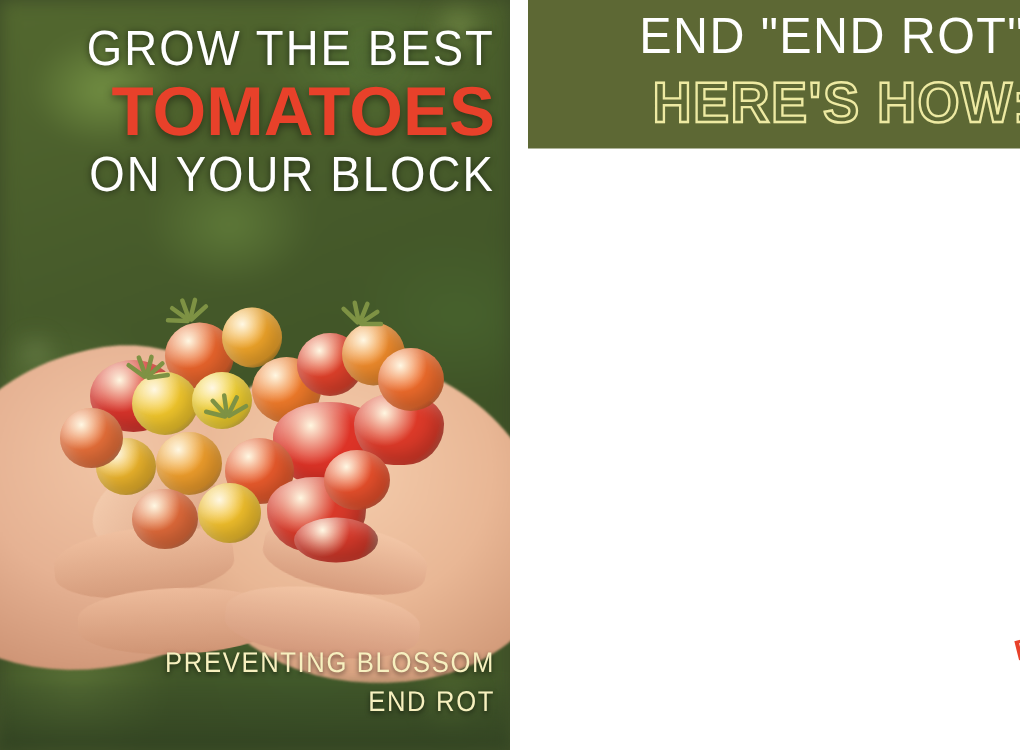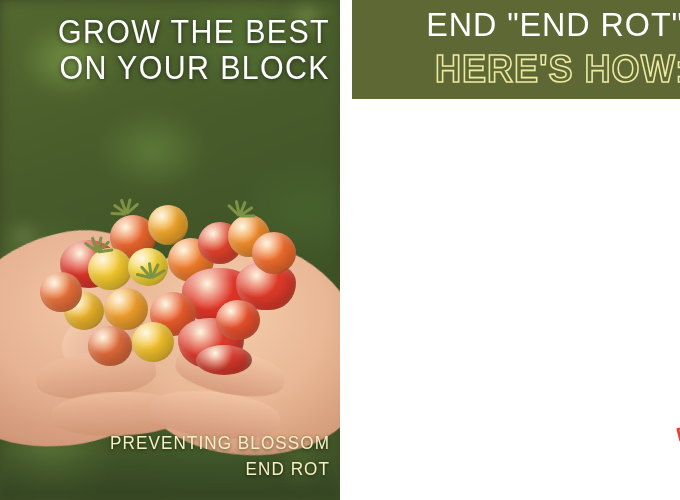--- a/index.html
+++ b/index.html
@@ -137,20 +137,21 @@
         <div class="stem" style="left: 96px; top: 236px; transform: rotate(-20deg);"></div>
         <div class="stem" style="left: 96px; top: 236px; transform: rotate(14deg);"></div>
         <div class="stem" style="left: 96px; top: 236px; transform: rotate(48deg);"></div>
         <div class="stem" style="left: 96px; top: 236px; transform: rotate(82deg);"></div>
       </div>
 
     <div class="bottom-strip"></div>
 
     <div class="left-title">
       <div class="tl-1">GROW THE BEST</div>
+      <div class="tl-2">TOMATOES</div>
       <div class="tl-3">ON YOUR BLOCK</div>
     </div>
 
     <div class="left-caption">
       <div>PREVENTING BLOSSOM</div>
       <div>END ROT</div>
     </div>
   </div>
 
   <div class="right-panel">

